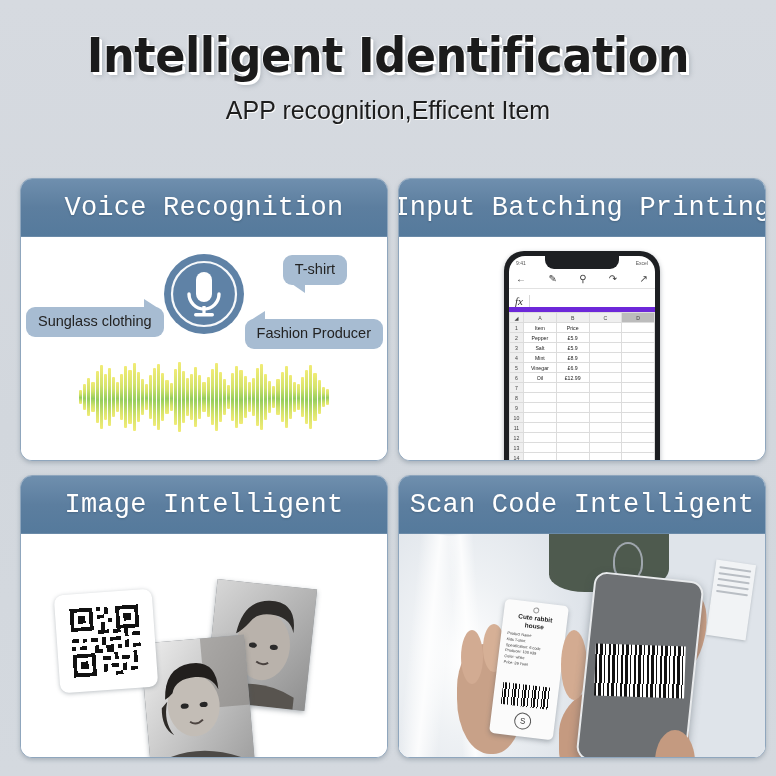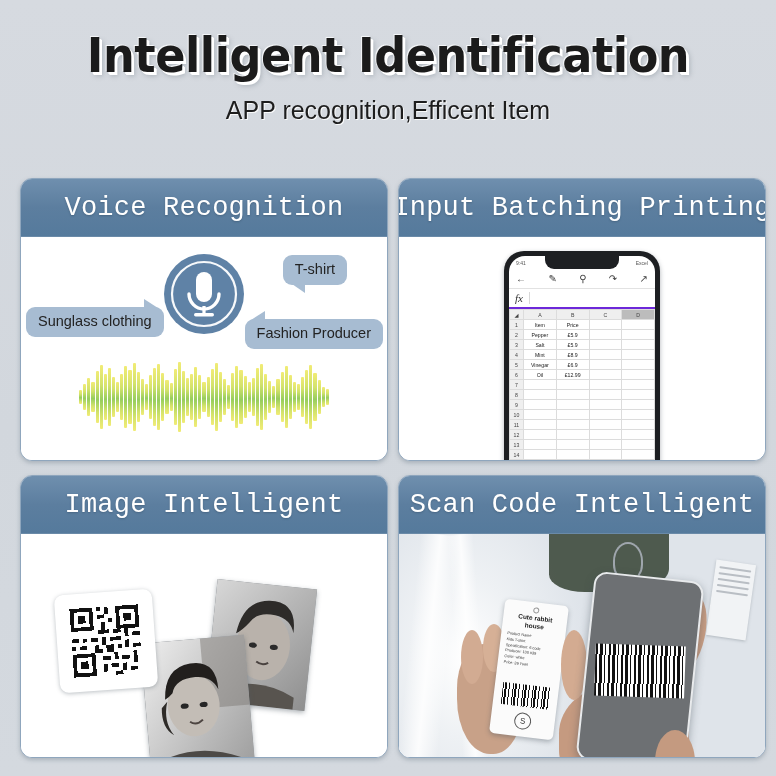--- a/index.html
+++ b/index.html
@@ -192,22 +192,22 @@
     align-items: center;
     justify-content: space-between;
     padding: 0 7px;
     box-sizing: border-box;
     border-bottom: 1px solid #e2e2e2;
   }
   .tb-icon { font-size: 10px; color: #3a3a3a; line-height: 1; }
   .formula-bar {
     height: 18px;
     display: flex;
-    align-items: center;
-    border-bottom: 2px solid #6d28d9;
+    align-items: flex-end;
+    border-bottom: 5px solid #6d28d9;
   }
   .fx {
     width: 20px;
     text-align: center;
     font-family: "Liberation Serif", serif;
     font-style: italic;
     font-size: 11px;
     color: #333;
     border-right: 1px solid #d8d8d8;
   }

